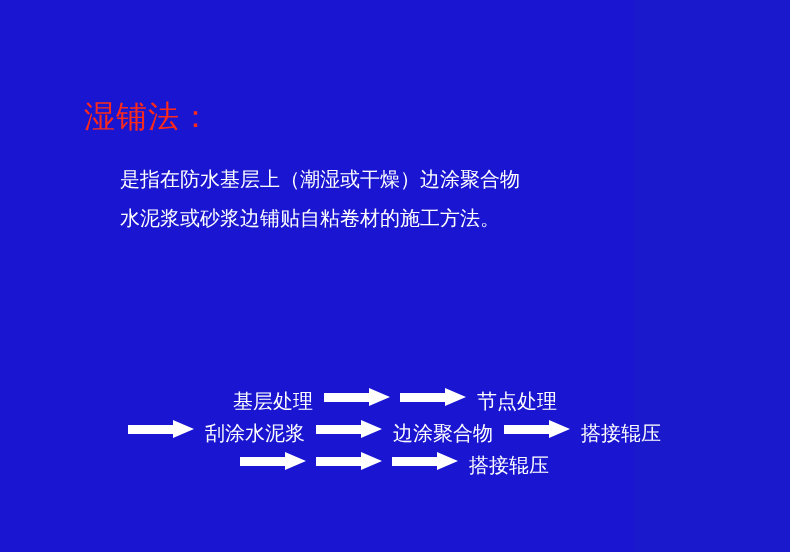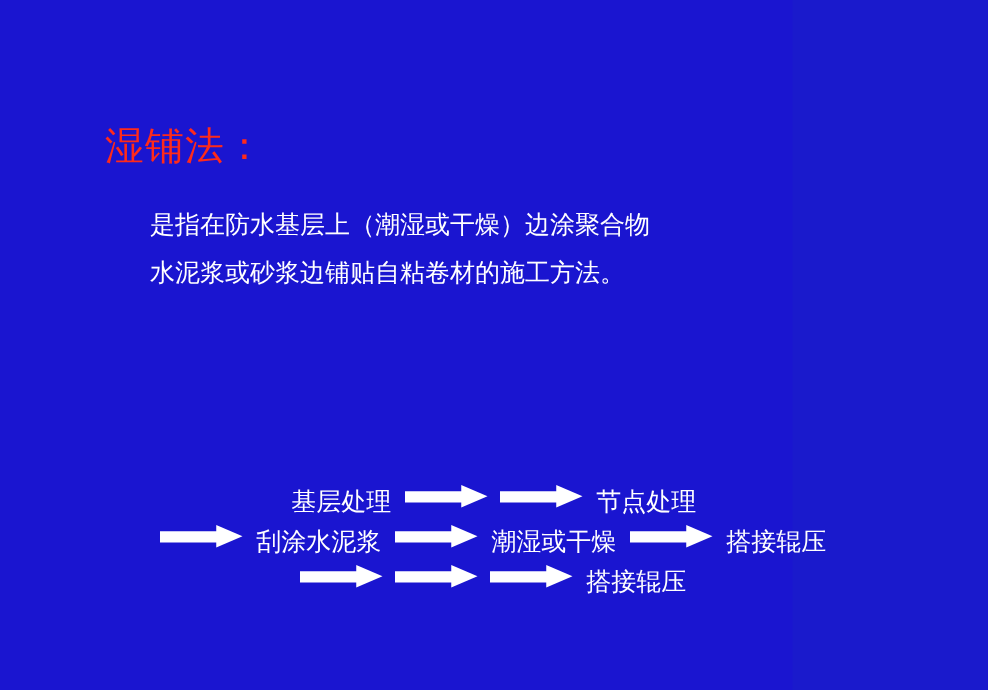--- a/index.html
+++ b/index.html
@@ -128,21 +128,21 @@
     <div class="flow-row">
       <span class="arrow">
           <span class="shaft"></span>
           <span class="head"></span>
         </span>
       <span class="lbl">刮涂水泥浆</span>
       <span class="arrow">
           <span class="shaft"></span>
           <span class="head"></span>
         </span>
-      <span class="lbl">潮湿或干燥</span>
+      <span class="lbl">边涂聚合物</span>
       <span class="arrow">
           <span class="shaft"></span>
           <span class="head"></span>
         </span>
       <span class="lbl">搭接辊压</span>
     </div>
 
     <div class="flow-row">
       <span class="arrow">
           <span class="shaft"></span>

